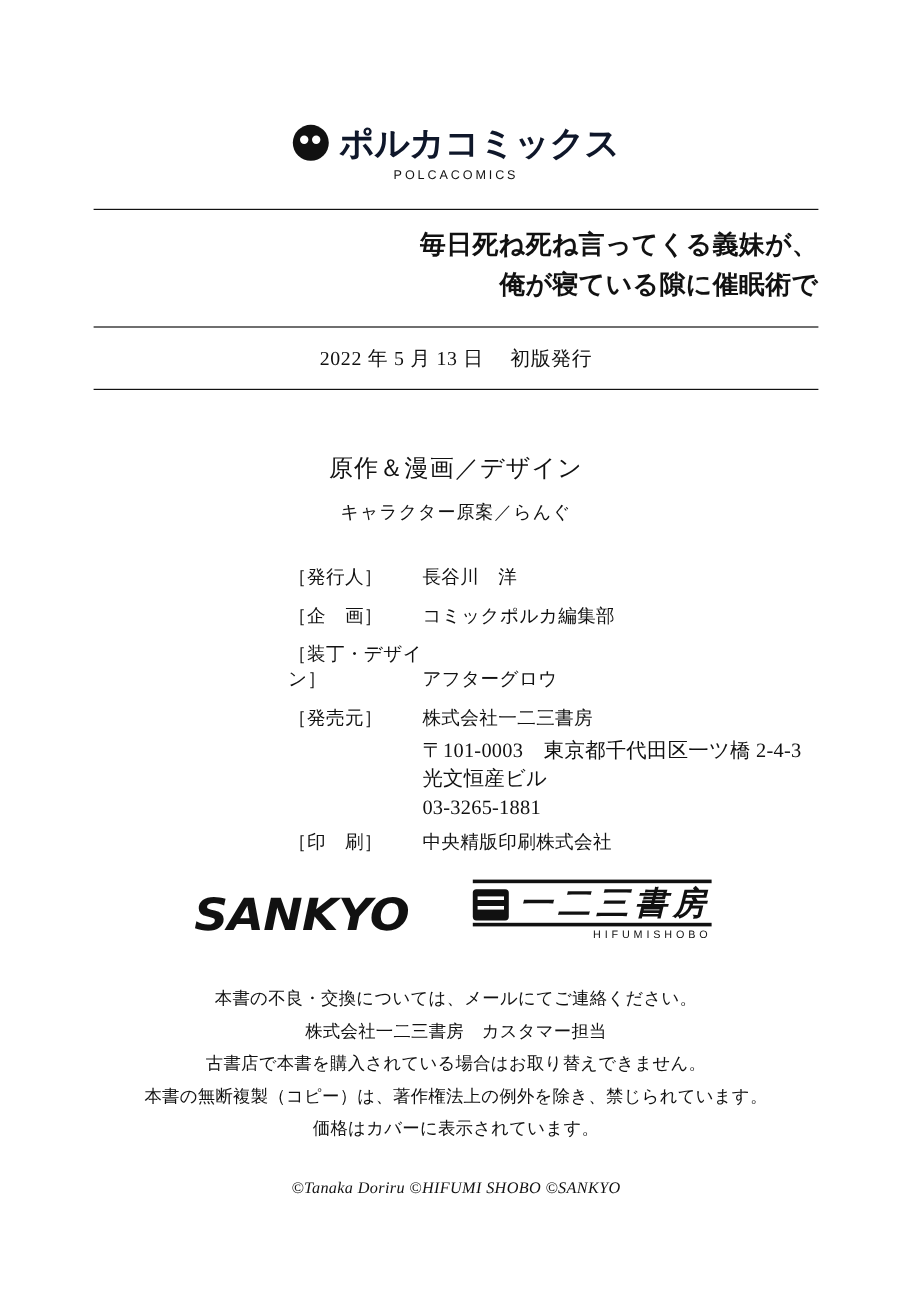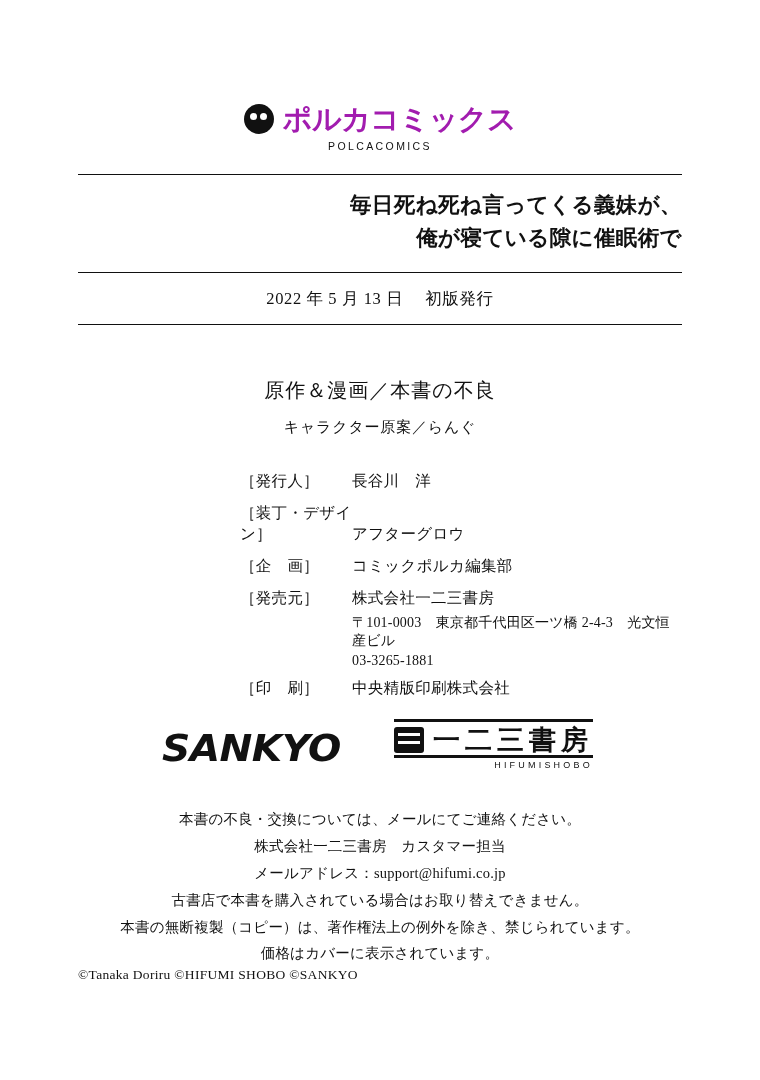--- a/index.html
+++ b/index.html
@@ -61,21 +61,21 @@
     border-radius: 50%;
     top: 9px;
     left: 16px;
   }
   .logo-text {
     font-family: "DejaVu Sans", sans-serif;
     font-weight: bold;
     font-size: 29px;
     letter-spacing: -0.5px;
     line-height: 1;
-    color: #a21caf;
+    color: #0f172a;
   }
   .logo-sub {
     font-family: "Liberation Sans", sans-serif;
     font-size: 10.5px;
     letter-spacing: 2.4px;
     margin-top: 6px;
     color: #111111;
   }
 
   
@@ -140,21 +140,21 @@
     margin-bottom: 11px;
     letter-spacing: 0.3px;
   }
   .staff-label {
     width: 112px;
     flex: none;
     text-align: left;
   }
   .staff-value { }
   .staff-note {
-    font-size: 14px;
+    font-size: 17px;
     margin-top: -6px;
     margin-bottom: 3px;
     padding-left: 112px;
     letter-spacing: 0.2px;
   }
   .staff-note.tight { margin-top: 1px; margin-bottom: 9px; }
 
   .first-pub {
     text-align: center;
     font-size: 13.5px;
@@ -180,20 +180,21 @@
     color: #111111;
     transform: scaleX(1.06);
   }
   .hifumi {
     display: flex;
     align-items: center;
     gap: 9px;
     border-top: 3px solid #111;
     border-bottom: 3px solid #111;
     padding: 4px 0 2px;
+    font-style: italic;
   }
   .hifumi-mark {
     width: 30px;
     height: 26px;
     background: #111111;
     border-radius: 3px;
     position: relative;
     flex: none;
   }
   .hifumi-mark::before {
@@ -230,22 +231,25 @@
   .notices {
     text-align: center;
     margin-top: 36px;
     font-size: 14.5px;
     line-height: 1.85;
     letter-spacing: 0.2px;
   }
   .notices .n { display: block; }
 
   .copyright {
+    text-align: center;
     font-size: 13.5px;
+    margin-top: 28px;
     letter-spacing: 0.3px;
+    font-style: italic;
   }
 </style>
 </head>
 <body>
 
 <div class="page">
 
   <div class="logo-block">
     <div class="logo-row">
       <span class="logo-mark"></span>
@@ -263,39 +267,39 @@
 
   <hr class="rule rule-title-bottom">
 
   <div class="pubdate">
     <span>2022 年 5 月 13 日</span><span class="gap"></span><span>初版発行</span>
   </div>
 
   <hr class="rule rule-date-bottom">
 
   <div class="credits">
-    <div class="credit-main">原作＆漫画／本書の不良</div>
+    <div class="credit-main">原作＆漫画／デザイン</div>
     <div class="credit-sub">キャラクター原案／らんぐ</div>
   </div>
 
   <div class="staff">
 
     <div class="staff-row">
       <span class="staff-label">［発行人］</span>
       <span class="staff-value">長谷川　洋</span>
     </div>
 
     <div class="staff-row">
+      <span class="staff-label">［企　画］</span>
+      <span class="staff-value">コミックポルカ編集部</span>
+    </div>
+
+    <div class="staff-row">
       <span class="staff-label">［装丁・デザイン］</span>
       <span class="staff-value">アフターグロウ</span>
-    </div>
-
-    <div class="staff-row">
-      <span class="staff-label">［企　画］</span>
-      <span class="staff-value">コミックポルカ編集部</span>
     </div>
 
     <div class="staff-row">
       <span class="staff-label">［発売元］</span>
       <span class="staff-value">株式会社一二三書房</span>
     </div>
     <div class="staff-note">〒101-0003　東京都千代田区一ツ橋 2-4-3　光文恒産ビル</div>
     <div class="staff-note tight">03-3265-1881</div>
 
     <div class="staff-row">
@@ -312,21 +316,20 @@
         <span class="hifumi-mark"></span>
         <span class="hifumi-text">一二三書房</span>
       </div>
       <div class="hifumi-sub">HIFUMISHOBO</div>
     </div>
   </div>
 
   <div class="notices">
     <span class="n">本書の不良・交換については、メールにてご連絡ください。</span>
     <span class="n">株式会社一二三書房　カスタマー担当</span>
-    <span class="n">メールアドレス：support@hifumi.co.jp</span>
     <span class="n">古書店で本書を購入されている場合はお取り替えできません。</span>
     <span class="n">本書の無断複製（コピー）は、著作権法上の例外を除き、禁じられています。</span>
     <span class="n">価格はカバーに表示されています。</span>
   </div>
 
   <div class="copyright">©Tanaka Doriru ©HIFUMI SHOBO ©SANKYO</div>
 
 </div>
 
 </body></html>

